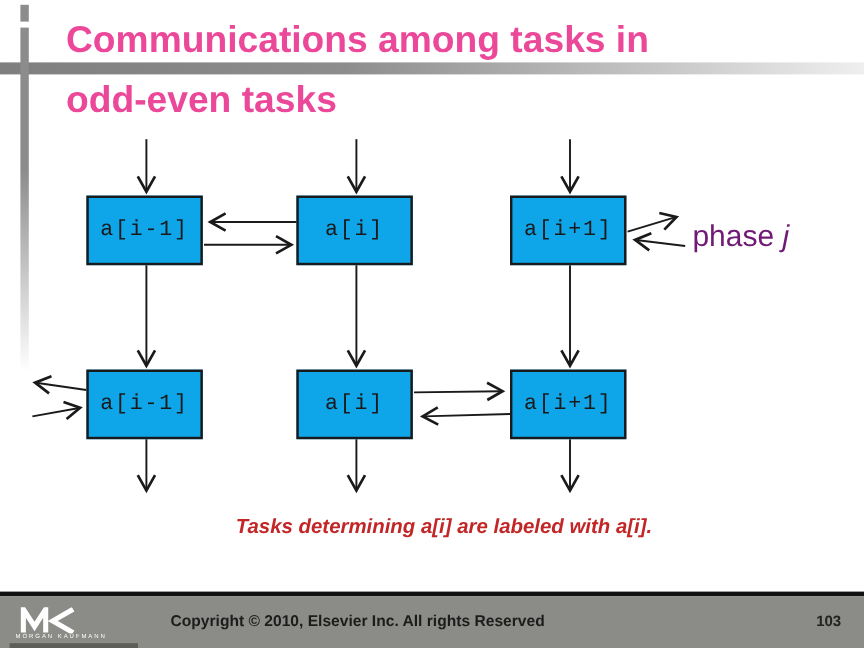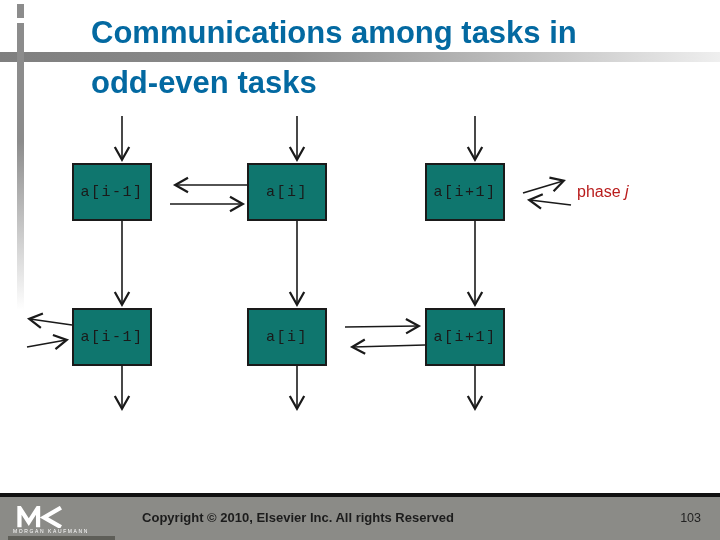--- a/index.html
+++ b/index.html
@@ -12,52 +12,52 @@
   .vbar{position:absolute;left:17px;top:4px;width:7px;height:306px;
         background:linear-gradient(to bottom,#8c8c8c 0%,#8c8c8c 45%,rgba(140,140,140,0) 100%);}
   .vbar-gap{position:absolute;left:16px;top:18px;width:9px;height:5px;background:#ffffff;}
 
   
   .title{position:absolute;left:55px;top:8px;margin:0;font-size:31px;font-weight:700;
          line-height:50px;letter-spacing:0px;}
 
   
   .diagram{position:absolute;left:0;top:0;width:720px;height:540px;}
-  .task-box{position:absolute;width:80px;height:58px;box-sizing:border-box;
-            border:2px solid #1a1a1a;background:#0f766e;display:flex;align-items:center;
-            justify-content:center;font-family:"Liberation Mono",monospace;font-size:15px;
+  .task-box{position:absolute;width:97px;height:58px;box-sizing:border-box;
+            border:2px solid #1a1a1a;background:#0ea5e9;display:flex;align-items:center;
+            justify-content:center;font-family:"Liberation Mono",monospace;font-size:18px;
             letter-spacing:1.5px;color:#1a1a1a;}
-  .phase-label{position:absolute;font-size:16px;color:#b91c1c;white-space:nowrap;}
+  .phase-label{position:absolute;font-size:25px;color:#701a75;white-space:nowrap;}
   .phase-label i{font-family:"Liberation Sans",sans-serif;}
 
   
   .caption{position:absolute;left:110px;top:429px;width:520px;text-align:center;
            font-style:italic;font-weight:700;font-size:17px;}
 
   
   .footer-line{position:absolute;left:0;top:493px;width:720px;height:4px;background:#111111;}
   .footer-band{position:absolute;left:0;top:497px;width:720px;height:43px;}
   .copyright{position:absolute;left:0;top:510px;width:596px;text-align:center;
              font-size:13px;font-weight:700;color:#1c1c1c;}
-  .page-number{position:absolute;right:19px;top:511px;font-size:12.5px;font-weight:400;color:#222222;}
+  .page-number{position:absolute;right:19px;top:511px;font-size:12.5px;font-weight:700;color:#222222;}
   .mk-logo{position:absolute;left:16px;top:506px;}
   .mk-subtext{position:absolute;left:13px;top:528px;width:110px;font-size:5px;letter-spacing:1.6px;
               color:#ffffff;white-space:nowrap;}
   .mk-strip{position:absolute;left:8px;top:536px;width:107px;height:4px;background:#5e5e58;}
 </style>
 </head>
 <body>
 
 <div class="slide">
 
   <div class="hbar"></div>
   <div class="vbar"></div>
   <div class="vbar-gap"></div>
 
-  <h1 class="title" style="color: #0369a1; margin-left: 36px;">
+  <h1 class="title" style="color: #ec4899;">
     <div>Communications among tasks in</div>
     <div>odd-even tasks</div>
   </h1>
 
   <svg class="diagram" viewBox="0 0 720 540" xmlns="http://www.w3.org/2000/svg">
     <defs>
       <marker id="ah" markerWidth="12" markerHeight="12" refX="9" refY="5" orient="auto" viewBox="0 0 12 10">
         <path d="M1.5,0.5 L9.5,5 L1.5,9.5" fill="none" stroke="#1a1a1a" stroke-width="1.4"></path>
       </marker>
     </defs>
@@ -92,20 +92,21 @@
   <div class="task-box" style="left:72px;top:163px;">a[i-1]</div>
   <div class="task-box" style="left:247px;top:163px;">a[i]</div>
   <div class="task-box" style="left:425px;top:163px;">a[i+1]</div>
 
   <div class="task-box" style="left:72px;top:308px;">a[i-1]</div>
   <div class="task-box" style="left:247px;top:308px;">a[i]</div>
   <div class="task-box" style="left:425px;top:308px;">a[i+1]</div>
 
   <div class="phase-label" style="left:577px;top:183px;"><span>phase </span><i>j</i><span></span></div>
 
+  <div class="caption" style="color: rgb(194, 38, 38);">Tasks determining a[i] are labeled with a[i].</div>
 
   <div class="footer-line"></div>
   <div class="footer-band" style="background-color: rgb(139, 139, 135);"></div>
   <svg class="mk-logo" width="56" height="22" viewBox="0 0 64 26" xmlns="http://www.w3.org/2000/svg">
     <path d="M3,25 L3,2 L14,19 L25,2 L25,25" fill="none" stroke="#ffffff" stroke-width="5"></path>
     <path d="M52,2 L32,13.5 L52,25" fill="none" stroke="#ffffff" stroke-width="5"></path>
   </svg>
   <div class="mk-subtext">MORGAN KAUFMANN</div>
   <div class="mk-strip"></div>
   <div class="copyright">Copyright © 2010, Elsevier Inc. All rights Reserved</div>

